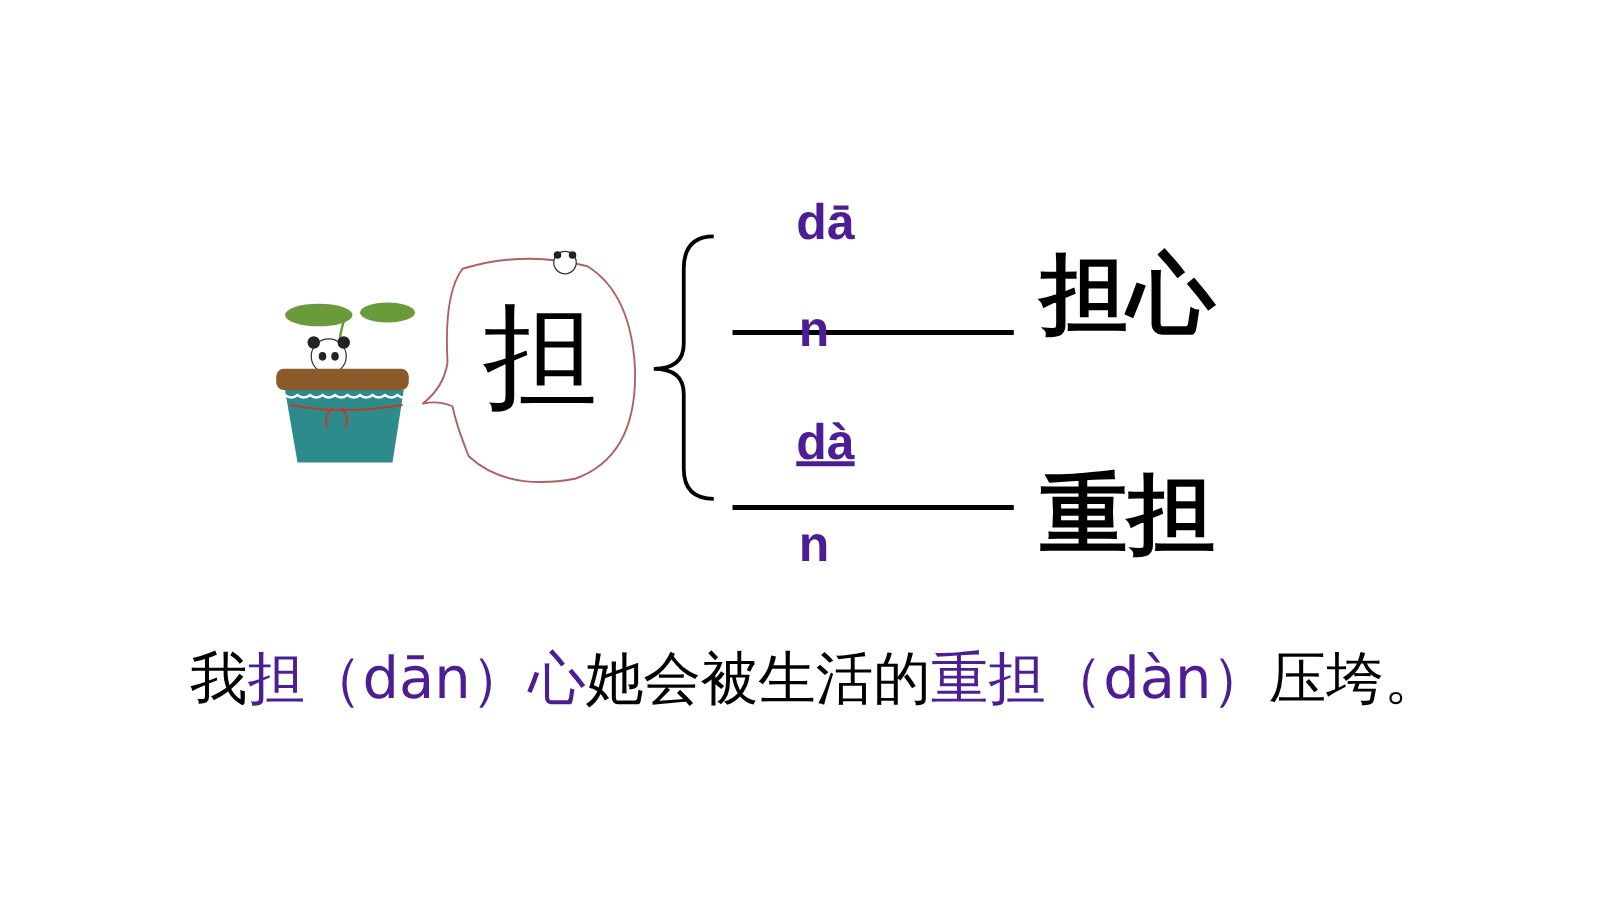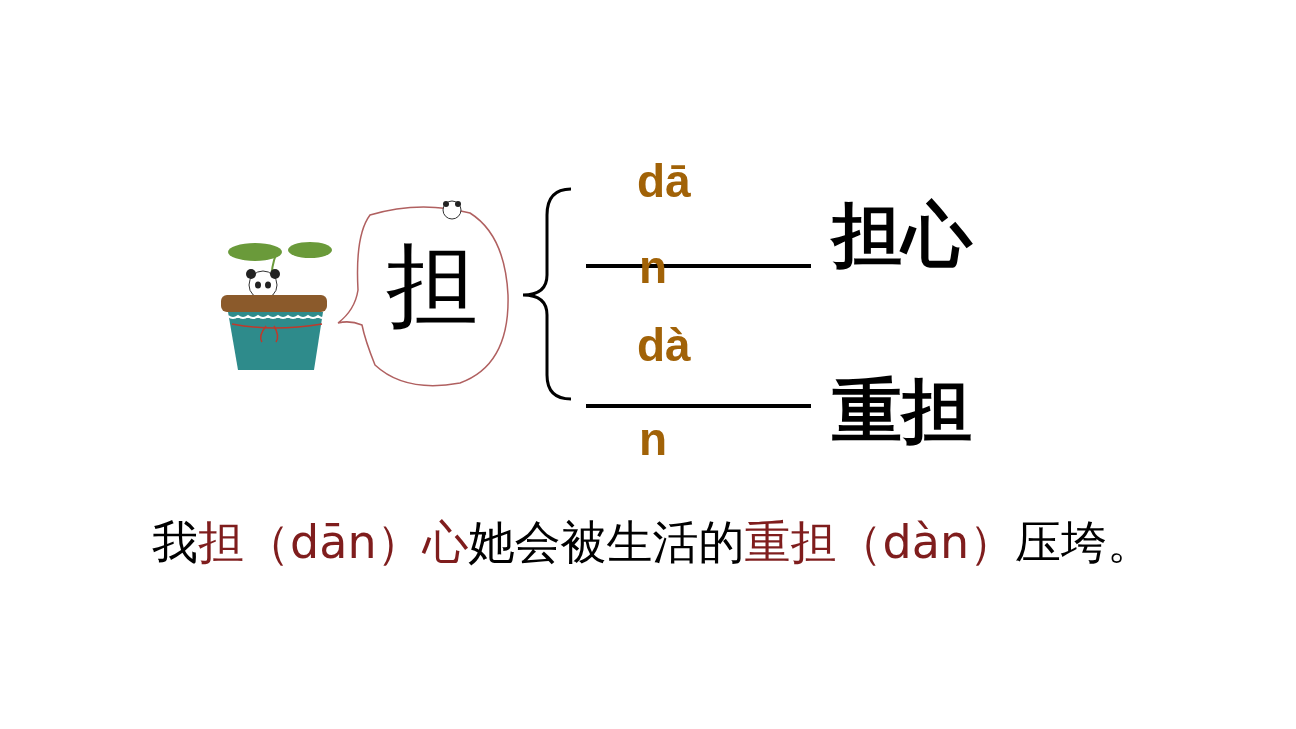--- a/index.html
+++ b/index.html
@@ -3,24 +3,24 @@
 <meta charset="utf-8">
 <style>
   html, body { margin:0; padding:0; background:#ffffff; }
   body { width:1296px; height:729px; position:relative; overflow:hidden; font-family:"DejaVu Sans", sans-serif; }
   .abs { position:absolute; }
   .pot { left:218px; top:240px; width:115px; height:135px; }
   .bubble { left:330px; top:195px; width:200px; height:200px; }
   .main-char { left:386px; top:240px; font-size:92px; color:#000; line-height:1; font-family:"DejaVu Sans", sans-serif; }
   .brace { left:515px; top:185px; width:60px; height:220px; }
   .line { background:#000; height:4px; left:586px; width:225px; }
-  .pinyin { color:#a16207; font-weight:bold; font-size:46px; font-family:"Liberation Sans", sans-serif; line-height:1; }
+  .pinyin { color:#4c1d95; font-weight:bold; font-size:40px; font-family:"Liberation Sans", sans-serif; line-height:1; }
   .word { font-weight:bold; font-size:70px; color:#000; line-height:1; }
   .sentence { left:152px; top:515px; font-size:46px; line-height:1.2; white-space:nowrap; color:#000; }
-  .sentence .r { color:#7f1d1d; }
+  .sentence .r { color:#4c1d95; }
 </style>
 </head>
 <body>
 
 <svg class="abs pot" viewBox="0 0 115 135">
   <path d="M55 60 Q50 30 60 10" stroke="#6a9a3a" stroke-width="2" fill="none"></path>
   <ellipse cx="37" cy="12" rx="27" ry="9" fill="#6a9a3a"></ellipse>
   <ellipse cx="92" cy="10" rx="22" ry="8" fill="#6a9a3a"></ellipse>
   <circle cx="45" cy="45" r="14" fill="#fff" stroke="#333" stroke-width="1"></circle>
   <circle cx="33" cy="34" r="5" fill="#222"></circle>
@@ -45,20 +45,20 @@
 
 <svg class="abs brace" viewBox="0 0 60 220">
   <path d="M56 4 Q32 4 32 30 L32 90 Q32 110 8 110 Q32 110 32 130 L32 190 Q32 214 56 214" fill="none" stroke="#000" stroke-width="3"></path>
 </svg>
 
 <div class="abs pinyin" style="left:637px; top:158px;">dā</div>
 <div class="abs line" style="top:264px;"></div>
 <div class="abs pinyin" style="left:639px; top:244px;">n</div>
 <div class="abs word" style="left:832px; top:200px;">担心</div>
 
-<div class="abs pinyin" style="left:637px; top:322px;">dà</div>
+<div class="abs pinyin" style="left:637px; top:334px;text-decoration:underline;">dà</div>
 <div class="abs line" style="top:404px;"></div>
 <div class="abs pinyin" style="left:639px; top:416px;">n</div>
 <div class="abs word" style="left:832px; top:332px;margin-top:44px;">重担</div>
 
 <div class="abs sentence">
   <span>我</span><span class="r">担（dān）心</span><span>她会被生活的</span><span class="r">重担（dàn）</span><span>压垮。</span>
 </div>
 
 </body></html>

